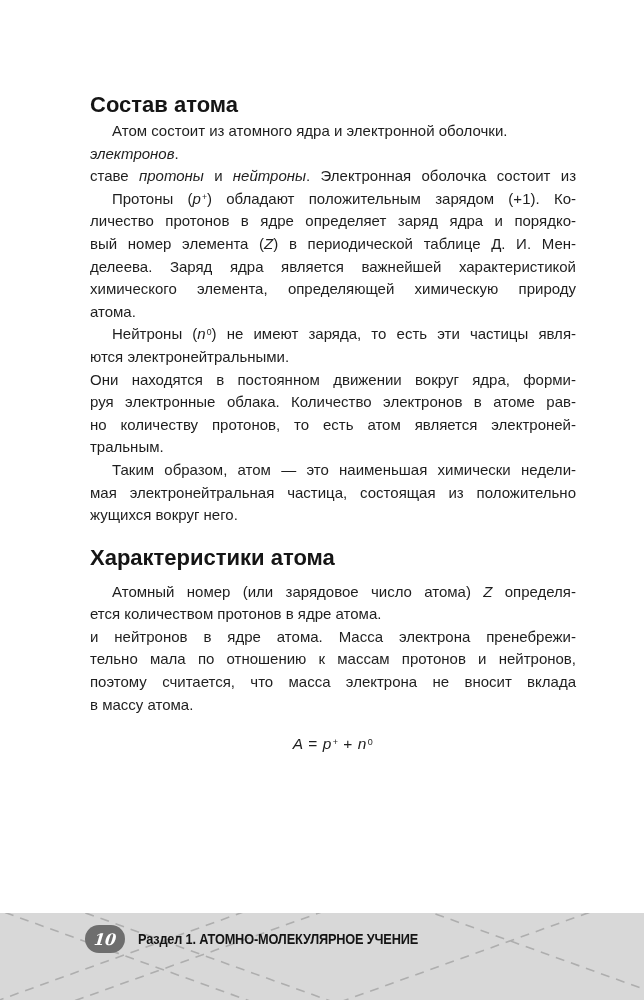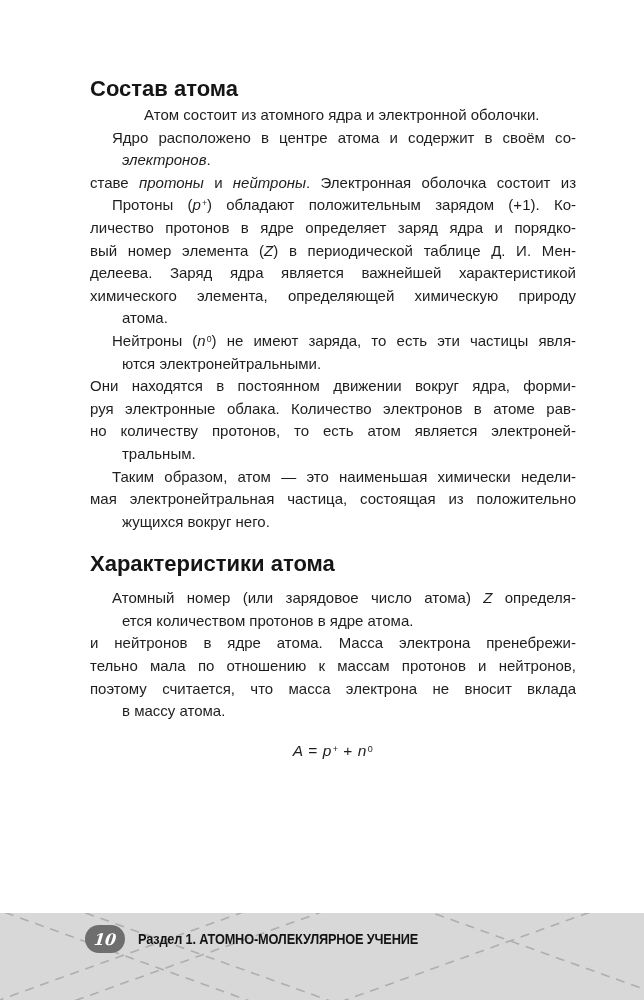--- a/index.html
+++ b/index.html
@@ -10,42 +10,42 @@
   .page {
     position: relative;
     width: 644px;
     height: 1000px;
     background: var(--page-bg, #ffffff);
     overflow: hidden;
   }
   .content {
     position: absolute;
     left: 90px;
-    top: 76px;
+    top: 92px;
     width: 486px;
     color: var(--text, #1e1e1e);
     font-size: 15px;
     line-height: 22.6px;
   }
   .heading {
     font-size: 22px;
     line-height: 26px;
     font-weight: bold;
     color: var(--heading, #151515);
     margin: 18px 0 10px 0;
   }
   .content > .heading:first-child { margin: 0 0 2px 0; }
   .paragraph { margin: 0; }
   .line {
     text-align: justify;
     text-align-last: justify;
     white-space: normal;
   }
   .line.first { text-indent: 22px; }
-  .line.last { text-align-last: left; margin-left: 32px; }
+  .line.last { text-align-last: left; }
   .line i, .formula i { font-style: italic; }
   sup {
     font-size: 58%;
     line-height: 0;
     position: relative;
     top: -0.45em;
     vertical-align: baseline;
     margin-left: 1px;
   }
   .formula {
@@ -109,21 +109,20 @@
 <body>
 
 <div class="page">
 
   <div class="content" id="content">
       <div class="heading">Состав атома</div>
       <div class="paragraph">
         <div class="line first last">Атом состоит из атомного ядра и электронной оболочки.</div>
       </div>
       <div class="paragraph">
-        <div class="line first">Ядро расположено в центре атома и содержит в своём со-</div>
         <div class="line last"><i>электронов</i>.</div>
         <div class="line">ставе <i>протоны</i> и <i>нейтроны</i>. Электронная оболочка состоит из</div>
       </div>
       <div class="paragraph">
         <div class="line first">Протоны (<i>p</i><sup>+</sup>) обладают положительным зарядом (+1). Ко-</div>
         <div class="line">личество протонов в ядре определяет заряд ядра и порядко-</div>
         <div class="line">вый номер элемента (<i>Z</i>) в периодической таблице Д. И. Мен-</div>
         <div class="line">делеева. Заряд ядра является важнейшей характеристикой</div>
         <div class="line">химического элемента, определяющей химическую природу</div>
         <div class="line last">атома.</div>

